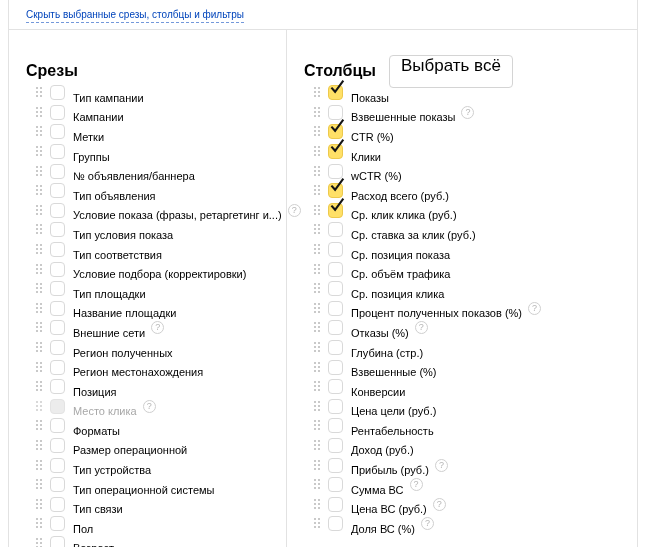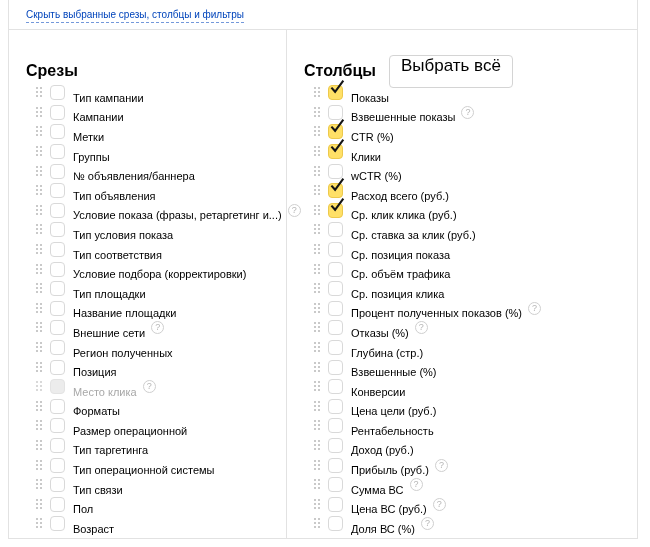--- a/index.html
+++ b/index.html
@@ -258,20 +258,28 @@
                 
               </span>
               <span class="label">Регион полученных</span>
 
             </div>
             <div class="row">
               <span class="handle"></span>
               <span class="checkbox">
                 
               </span>
+              <span class="label">Регион местонахождения</span>
+
+            </div>
+            <div class="row">
+              <span class="handle"></span>
+              <span class="checkbox">
+                
+              </span>
               <span class="label">Позиция</span>
 
             </div>
             <div class="row disabled">
               <span class="handle"></span>
               <span class="checkbox">
                 
               </span>
               <span class="label">Место клика</span>
               <span class="help">?</span>
@@ -290,21 +298,21 @@
                 
               </span>
               <span class="label">Размер операционной</span>
 
             </div>
             <div class="row">
               <span class="handle"></span>
               <span class="checkbox">
                 
               </span>
-              <span class="label">Тип таргетинга</span>
+              <span class="label">Тип устройства</span>
 
             </div>
             <div class="row">
               <span class="handle"></span>
               <span class="checkbox">
                 
               </span>
               <span class="label">Тип операционной системы</span>
 
             </div>

